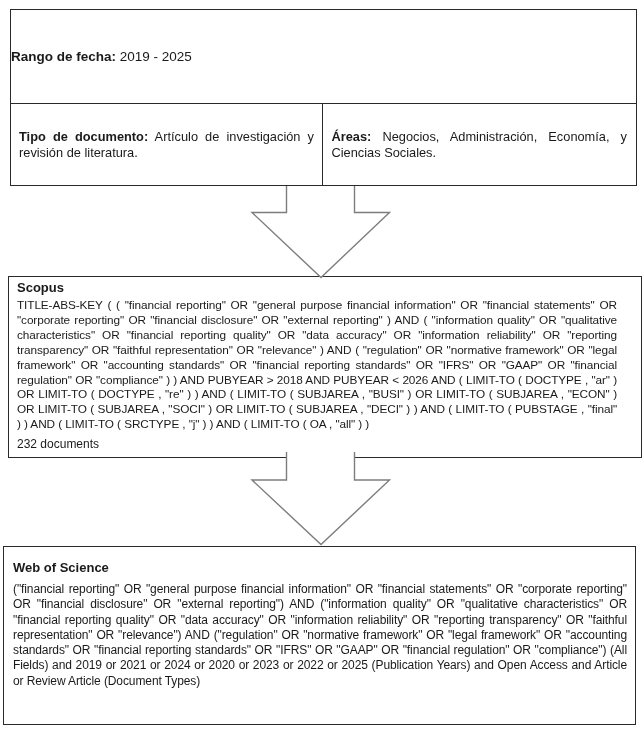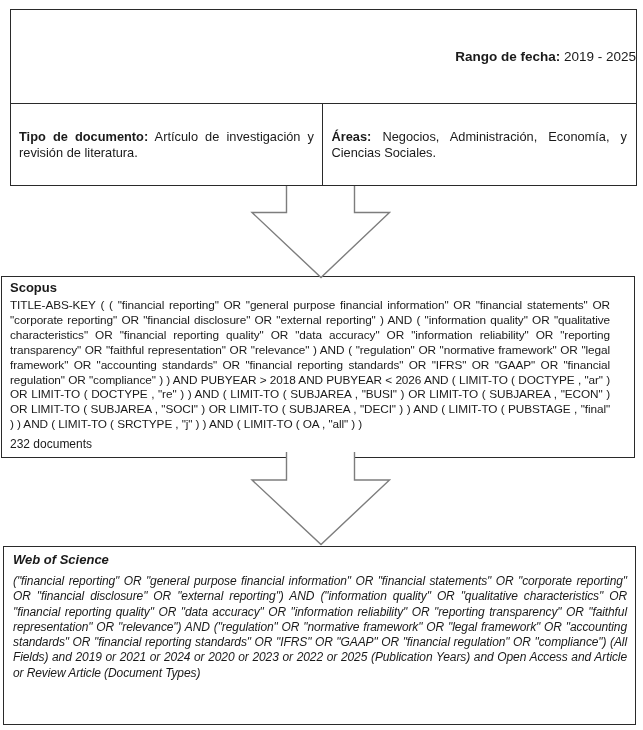--- a/index.html
+++ b/index.html
@@ -17,47 +17,46 @@
     overflow: hidden;
   }
   .box {
     position: absolute;
     box-sizing: border-box;
     background: #ffffff;
     border: 1.5px solid #2a2a2a;
   }
   .box-date {
     left: 10px; top: 9px; width: 627px; height: 95px;
-    display: flex; align-items: center; justify-content: flex-end;
+    display: flex; align-items: center; justify-content: flex-start;
     font-size: 13.5px;
   }
   .box-doctype {
     left: 10px; top: 103px; width: 313px; height: 83px;
     display: flex; align-items: center;
     padding: 0 8px;
   }
   .box-areas {
     left: 321.5px; top: 103px; width: 315.5px; height: 83px;
     display: flex; align-items: center;
     padding: 0 9px;
   }
   .row2-text {
     font-size: 12.8px;
     line-height: 15.5px;
     text-align: justify;
     width: 100%;
   }
   .box-scopus {
-    left: 1px; top: 276px; width: 634px; height: 182px;
+    left: 8px; top: 276px; width: 634px; height: 182px;
     padding: 3px 24px 0 8px;
   }
   .box-wos {
     left: 3px; top: 546px; width: 633px; height: 179px;
-    padding: 5px 8px 0 9px;
-    font-style: italic;
+    padding: 13px 8px 0 9px;
   }
   .box-title {
     font-weight: bold;
     font-size: 13px;
     line-height: 16px;
   }
   .query {
     font-size: 11.8px;
     line-height: 14.9px;
     letter-spacing: -0.1px;

